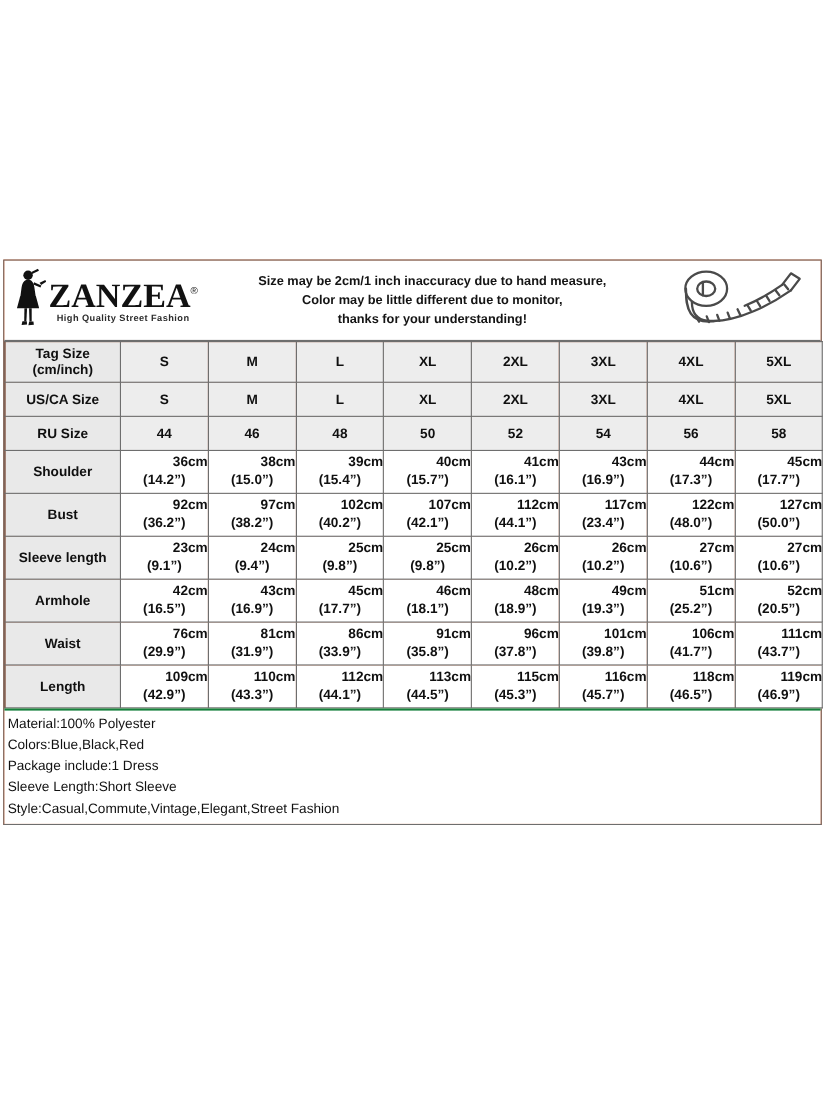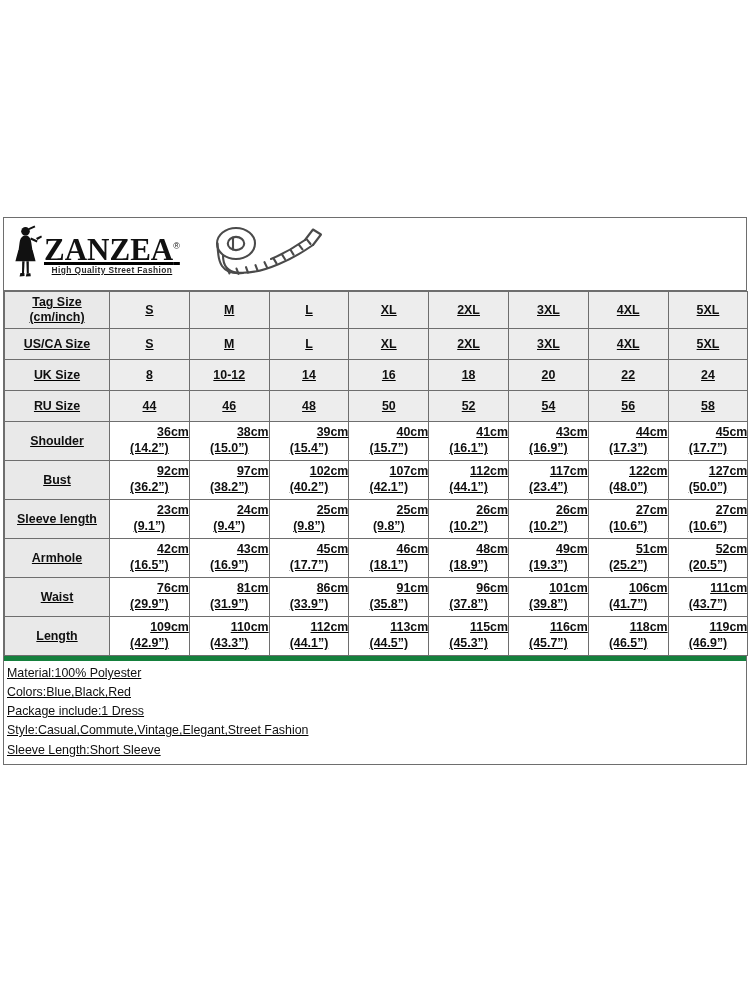--- a/index.html
+++ b/index.html
@@ -11,26 +11,25 @@
     width: 750px;
     height: 1000px;
     font-family: "Liberation Sans", sans-serif;
     position: relative;
     overflow: hidden;
   }
 
   #chart-root {
     position: absolute;
     left: 3px;
-    top: 217px;
+    top: 236px;
     width: 744px;
     border: 1px solid #6e6e6e;
     box-sizing: border-box;
     background: #c2410c;
-    text-decoration: underline;
   }
 
   
   .banner {
     display: flex;
     align-items: center;
     height: 73px;
     border-bottom: 1px solid #6e6e6e;
     box-sizing: border-box;
     background: #ffffff;
@@ -125,21 +124,21 @@
     font-size: 12.1px;
   }
   td.meascell .cm { display: block; text-align: right; }
   td.meascell .inch { display: block; }
 
   col.c0 { width: 105px; }
   col.cd { width: 79.8px; }
 
   
   .footer {
-    border-top: 5px solid #15803d;
+    border-top: 2px solid #15803d;
     padding: 3px 0 4px 3px;
     background: #ffffff;
   }
   .footer div {
     font-size: 12.4px;
     color: #111;
     line-height: 1.545;
     white-space: nowrap;
   }
 </style>
@@ -166,20 +165,25 @@
             <path d="M14.6 48.2 L18.4 48.2 L18.8 51.2 L13.8 51.6 Z"></path>
           </g>
         </svg>
       </span>
       <span class="brand-text">
         <span class="brand-word"><span>ZANZEA</span><span class="brand-reg">®</span></span>
         <span class="brand-tagline">High Quality Street Fashion</span>
       </span>
     </div>
 
+    <div class="disclaimer">
+      <div>Size may be 2cm/1 inch inaccuracy due to hand measure,</div>
+      <div>Color may be little different due to monitor,</div>
+      <div>thanks for your understanding!</div>
+    </div>
 
     <div class="tape-block">
       <span>
         <svg width="124" height="58" viewBox="0 0 124 58" aria-hidden="true">
           <g fill="none" stroke="#4a4a4a" stroke-width="2.1" stroke-linejoin="round" stroke-linecap="round">
             <ellipse cx="33" cy="20.5" rx="19" ry="15.5"></ellipse>
             <path d="M20 32.5 C20 42 24.5 48.5 34 49.5 C48 51 62 47 76 41 C88 36 100 29 110 22"></path>
             <path d="M14.6 20.5 C14.6 30 15 37 19 43 C23.5 49.5 32 51 40 50"></path>
             <ellipse cx="33" cy="20.5" rx="8.2" ry="6.6"></ellipse>
             <path d="M30 15 L30 26.5"></path>
@@ -235,31 +239,20 @@
         <td class="sizecell">S</td>
         <td class="sizecell">M</td>
         <td class="sizecell">L</td>
         <td class="sizecell">XL</td>
         <td class="sizecell">2XL</td>
         <td class="sizecell">3XL</td>
         <td class="sizecell">4XL</td>
         <td class="sizecell">5XL</td>
       </tr>
 
-      <tr>
-        <td class="rowlabel">UK Size</td>
-        <td class="sizecell">8</td>
-        <td class="sizecell">10-12</td>
-        <td class="sizecell">14</td>
-        <td class="sizecell">16</td>
-        <td class="sizecell">18</td>
-        <td class="sizecell">20</td>
-        <td class="sizecell">22</td>
-        <td class="sizecell">24</td>
-      </tr>
 
 
       <tr>
         <td class="rowlabel">RU Size</td>
         <td class="sizecell">44</td>
         <td class="sizecell">46</td>
         <td class="sizecell">48</td>
         <td class="sizecell">50</td>
         <td class="sizecell">52</td>
         <td class="sizecell">54</td>
@@ -483,17 +476,17 @@
           </td>
       </tr>
 
     </tbody>
   </table>
 
   <div class="footer">
     <div>Material:100% Polyester</div>
     <div>Colors:Blue,Black,Red</div>
     <div>Package include:1 Dress</div>
+    <div>Sleeve Length:Short Sleeve</div>
     <div>Style:Casual,Commute,Vintage,Elegant,Street Fashion</div>
-    <div>Sleeve Length:Short Sleeve</div>
   </div>
 
 </div>
 
 </body></html>

